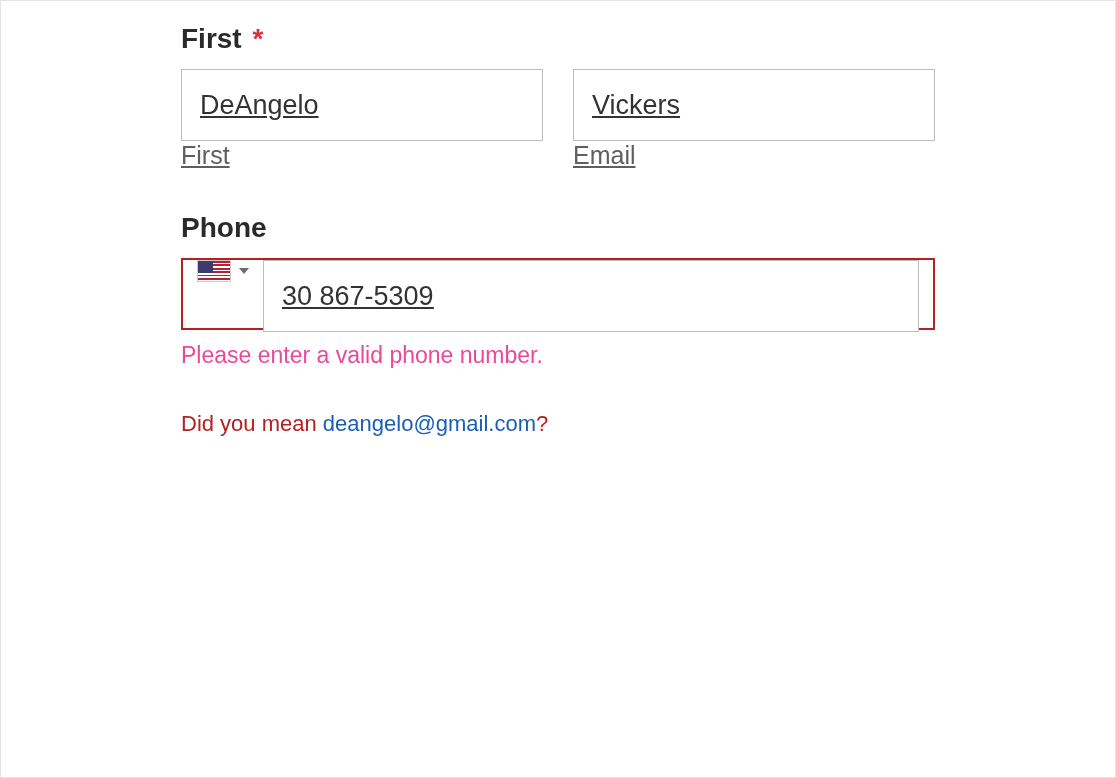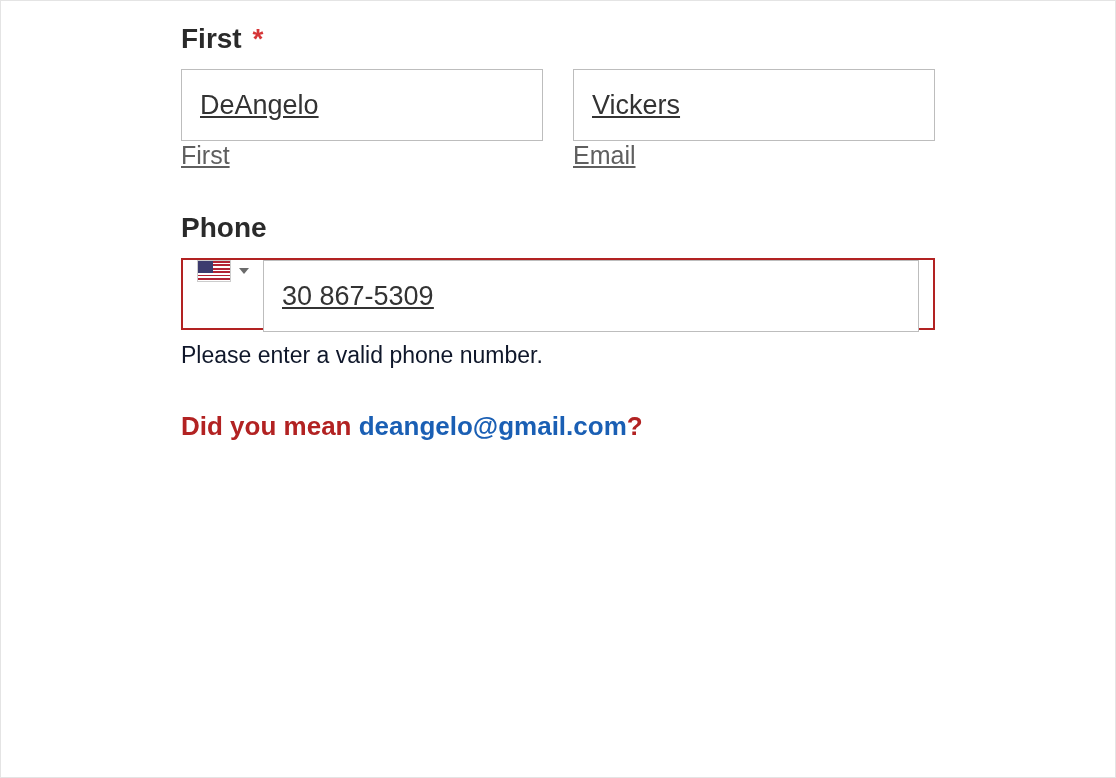--- a/index.html
+++ b/index.html
@@ -84,29 +84,28 @@
     flex: 1;
     height: 100%;
     font-size: 27px;
     color: #333;
     font-family: inherit;
     outline: none;
     padding-left: 14px;
   }
   .error-msg {
     font-size: 23px;
-    color: #0f172a;
+    color: #ec4899;
     margin-top: 12px;
   }
   .email-box { }
   .suggest-row {
-    font-size: 26px;
+    font-size: 22px;
     color: #b22222;
     margin-top: 12px;
-    font-weight: bold;
   }
   .suggest-link {
     color: #1a5fb4;
     text-decoration: none;
     cursor: pointer;
   }
 </style>
 </head>
 <body>
 

